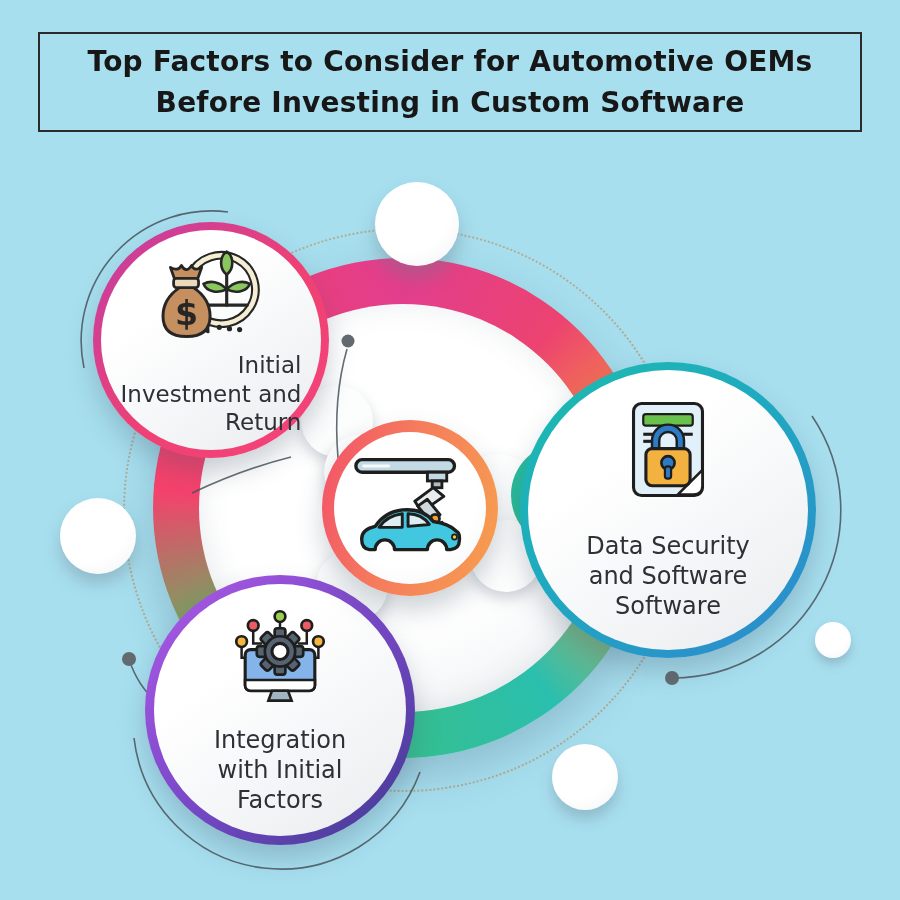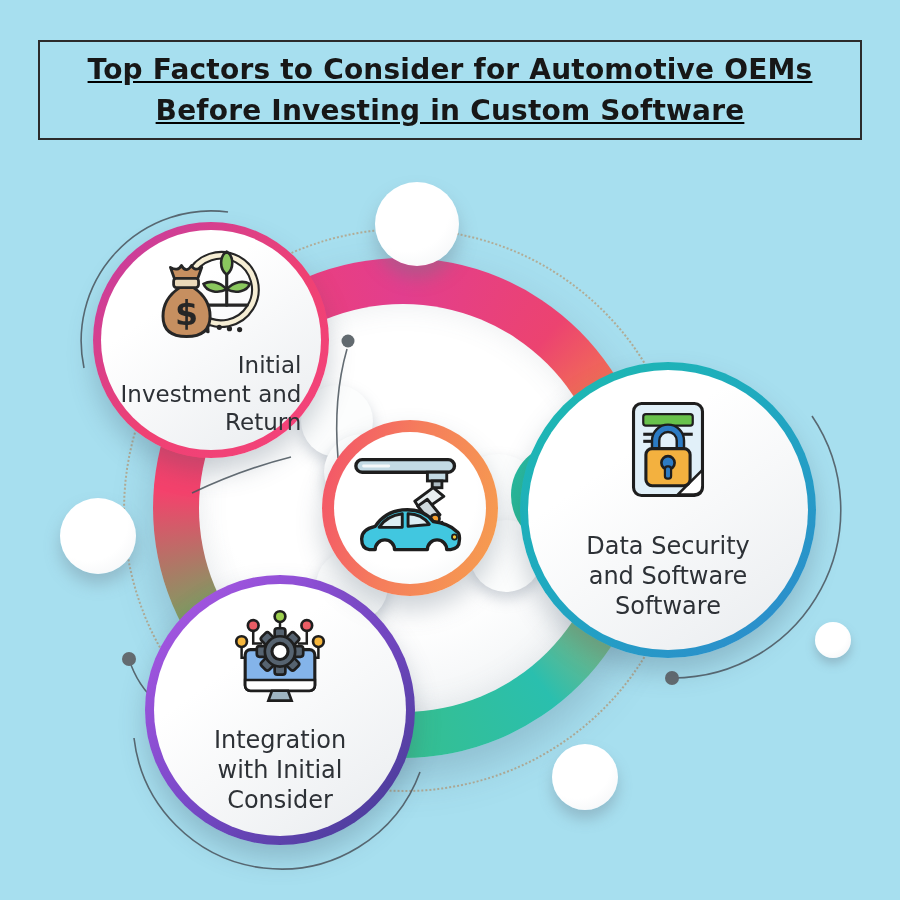--- a/index.html
+++ b/index.html
@@ -6,23 +6,23 @@
   body{
     width:900px;height:900px;
     background:#a7dfef;
     font-family:"DejaVu Sans","Liberation Sans",sans-serif;
     overflow:hidden;
   }
   #canvas{position:relative;width:900px;height:900px;background:#a7dfef;}
 
   
   .title-box{
-    position:absolute;left:38px;top:40px;width:820px;height:96px;
+    position:absolute;left:38px;top:32px;width:820px;height:96px;
     border:2px solid #2b2b2b;
-    display:flex;flex-direction:column;align-items:center;justify-content:center;text-decoration:underline;
+    display:flex;flex-direction:column;align-items:center;justify-content:center;
   }
   .title-line{
     font-size:28px;font-weight:700;color:#171717;
     line-height:1.48;letter-spacing:.2px;text-align:center;white-space:nowrap;
   }
 
   
   .dotted-ring{
     position:absolute;left:123px;top:228px;width:560px;height:560px;
     border-radius:50%;border:2.5px dotted #b59b79;opacity:.75;
@@ -189,21 +189,21 @@
           <rect x="50" y="26" width="12" height="52" rx="3" transform="rotate(45 56 52)"></rect>
           <rect x="50" y="26" width="12" height="52" rx="3" transform="rotate(90 56 52)"></rect>
           <rect x="50" y="26" width="12" height="52" rx="3" transform="rotate(135 56 52)"></rect>
           <circle cx="56" cy="52" r="17"></circle>
         </g>
         <circle cx="56" cy="52" r="9" fill="#ffffff" stroke="#1e1e1e" stroke-width="3.5"></circle>
       </svg>
       <div class="node-label">
         <div>Integration</div>
         <div>with Initial</div>
-        <div>Consider</div>
+        <div>Factors</div>
       </div>
     </div>
   </div>
 
   <div class="node node-ds">
     <div class="node-inner">
       <svg width="80" height="99" viewBox="0 0 90 112">
         <rect x="6" y="4" width="78" height="104" rx="9" fill="#e1f0f9" stroke="#1e1e1e" stroke-width="3.5"></rect>
         <path d="M 56 107 L 84 79 L 84 97 Q 84 107 74 107 Z" fill="#ffffff" stroke="#1e1e1e" stroke-width="3" stroke-linejoin="round"></path>
         <rect x="17" y="16" width="56" height="13" rx="3" fill="#68c24c" stroke="#1e1e1e" stroke-width="2.5"></rect>

